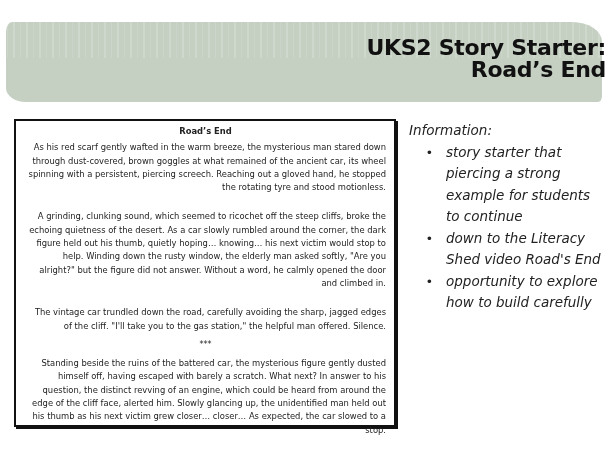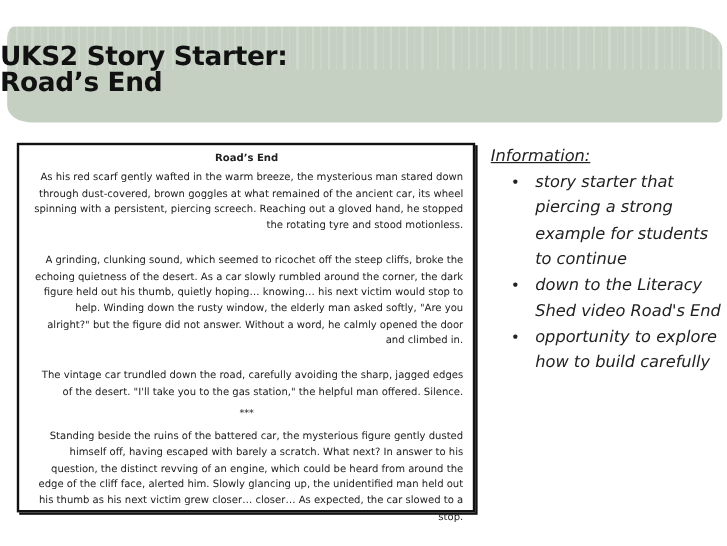--- a/index.html
+++ b/index.html
@@ -1,48 +1,48 @@
 <!DOCTYPE html>
 <html><head>
 <meta charset="utf-8">
 <style>
   html, body { margin:0; padding:0; }
   body { width:606px; height:455px; background:#ffffff; position:relative; overflow:hidden; font-family:"DejaVu Sans", sans-serif; }
   .banner { position:absolute; left:0; top:18px; width:606px; height:84px; }
   .banner-bg { position:absolute; left:6px; top:4px; width:596px; height:80px; background:#c5d0c3; border-radius:6px 30px 4px 20px / 10px 20px 6px 14px; }
   .banner-tex { position:absolute; left:0; top:0; width:606px; height:40px; background:repeating-linear-gradient(90deg, rgba(255,255,255,0.35) 0 2px, transparent 2px 7px, rgba(255,255,255,0.2) 7px 8px, transparent 8px 13px); opacity:0.5; }
-  .title { position:absolute; left:0; top:37px; width:606px; text-align:left; font-family:"DejaVu Sans", sans-serif; font-weight:bold; font-size:22px; line-height:22px; color:#111; letter-spacing:-0.3px; }
+  .title { position:absolute; left:0; top:37px; width:606px; text-align:right; font-family:"DejaVu Sans", sans-serif; font-weight:bold; font-size:22px; line-height:22px; color:#111; letter-spacing:-0.3px; }
   .doc { position:absolute; left:14px; top:119px; width:382px; height:308px; border:2px solid #111; box-shadow:2px 2px 0 #111; background:#fff; box-sizing:border-box; padding:4px 8px 0 9px; font-family:"DejaVu Sans", sans-serif; font-size:8.4px; line-height:13.3px; color:#222; }
   .doc-title { text-align:center; font-weight:bold; margin:0 0 3px 0; }
   .doc p { margin:0 0 16px 0;text-align:right; }
   .doc .stars { text-align:center; margin:0 0 6px 0; font-size:8px; }
   .doc p.tight { margin-bottom:5px; }
   .info { position:absolute; left:409px; top:120px; width:196px; font-family:"DejaVu Sans", sans-serif; font-style:italic; font-weight:300; color:#222; font-size:13.5px; line-height:21.5px; }
-  .info-heading { margin:0;text-decoration:underline; }
+  .info-heading { margin:0; }
   .info ul { margin:0; padding:0 0 0 37px; list-style:none; }
   .info li { position:relative; }
   .info li .bullet { position:absolute; left:-19px; top:0; font-style:normal; }
 </style>
 </head>
 <body>
 
 <div class="banner">
   <div class="banner-bg"></div>
   <div class="banner-tex"></div>
 </div>
 <div class="title">
   <div>UKS2 Story Starter:</div>
   <div>Road’s End</div>
 </div>
 
 <div class="doc">
   <div class="doc-title">Road’s End</div>
   <p>As his red scarf gently wafted in the warm breeze, the mysterious man stared down through dust-covered, brown goggles at what remained of the ancient car, its wheel spinning with a persistent, piercing screech. Reaching out a gloved hand, he stopped the rotating tyre and stood motionless.</p>
   <p>A grinding, clunking sound, which seemed to ricochet off the steep cliffs, broke the echoing quietness of the desert. As a car slowly rumbled around the corner, the dark figure held out his thumb, quietly hoping… knowing… his next victim would stop to help. Winding down the rusty window, the elderly man asked softly, "Are you alright?" but the figure did not answer. Without a word, he calmly opened the door and climbed in.</p>
-  <p class="tight">The vintage car trundled down the road, carefully avoiding the sharp, jagged edges of the desert. "I'll take you to the gas station," the helpful man offered. Silence.</p>
+  <p class="tight">The vintage car trundled down the road, carefully avoiding the sharp, jagged edges of the cliff. "I'll take you to the gas station," the helpful man offered. Silence.</p>
   <div class="stars">***</div>
   <p>Standing beside the ruins of the battered car, the mysterious figure gently dusted himself off, having escaped with barely a scratch. What next? In answer to his question, the distinct revving of an engine, which could be heard from around the edge of the cliff face, alerted him. Slowly glancing up, the unidentified man held out his thumb as his next victim grew closer… closer… As expected, the car slowed to a stop.</p>
 </div>
 
 <div class="info">
   <div class="info-heading">Information:</div>
   <ul>
     <li>
       <span class="bullet">•</span>
       <span>story starter that piercing a strong example for students to continue</span>

